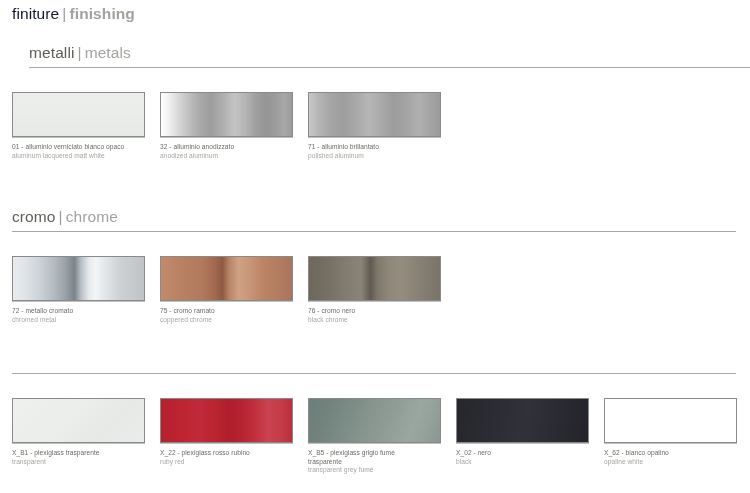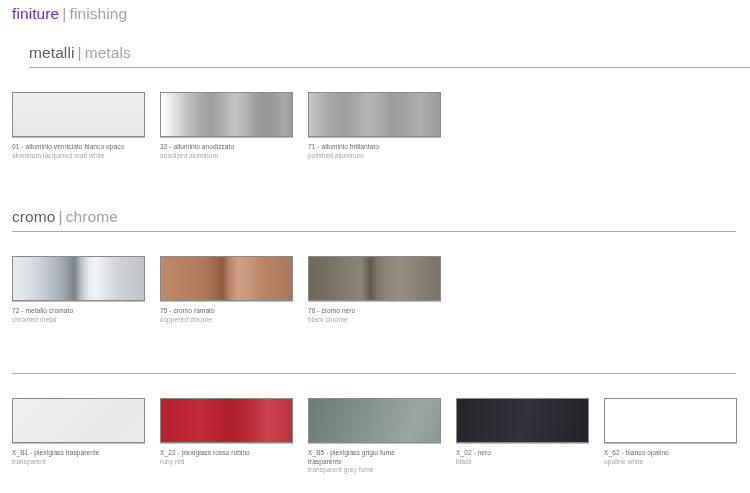--- a/index.html
+++ b/index.html
@@ -24,23 +24,23 @@
   
   .page-title {
     position: absolute;
     left: 12px;
     top: 5px;
     font-size: 15.5px;
     font-weight: 400;
     letter-spacing: 0.1px;
     white-space: nowrap;
   }
-  .page-title .it { color: #6d28d9; }
+  .page-title .it { color: #0f172a; }
   .page-title .sep { color: #9d9d9a; padding: 0 3px; }
-  .page-title .en { color: #a2a29e; }
+  .page-title .en { color: #a2a29e; font-weight: bold; }
 
   
   .section { position: absolute; left: 0; width: 750px; }
   .section-metalli    { top: 44px; padding-left: 17px; }
   .section-cromo      { top: 208px; }
   .section-plexiglass { top: 350px; }
 
   .section-header {
     position: relative;
     height: 26px;

